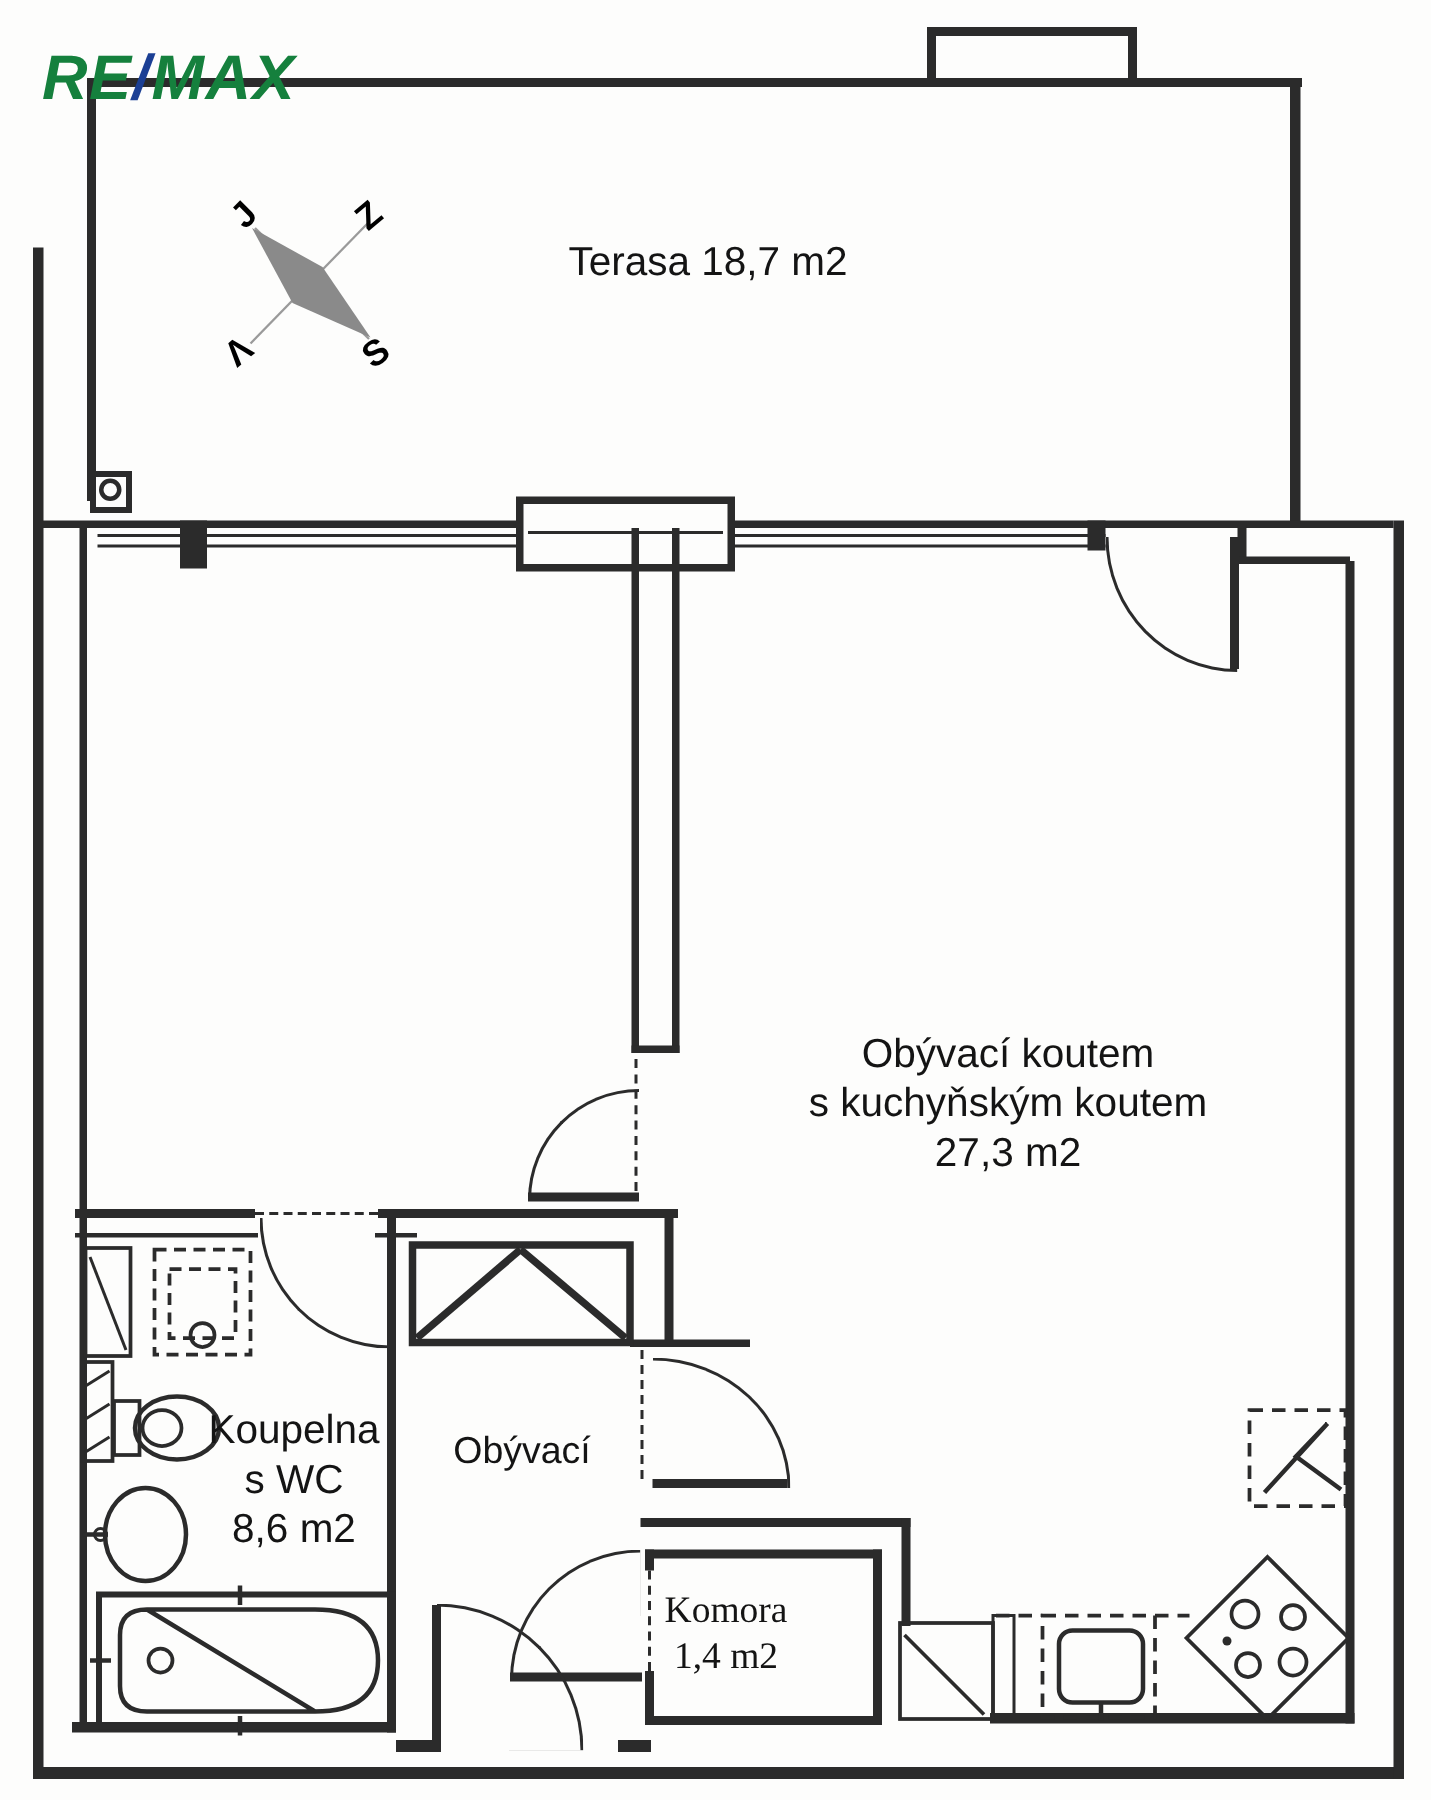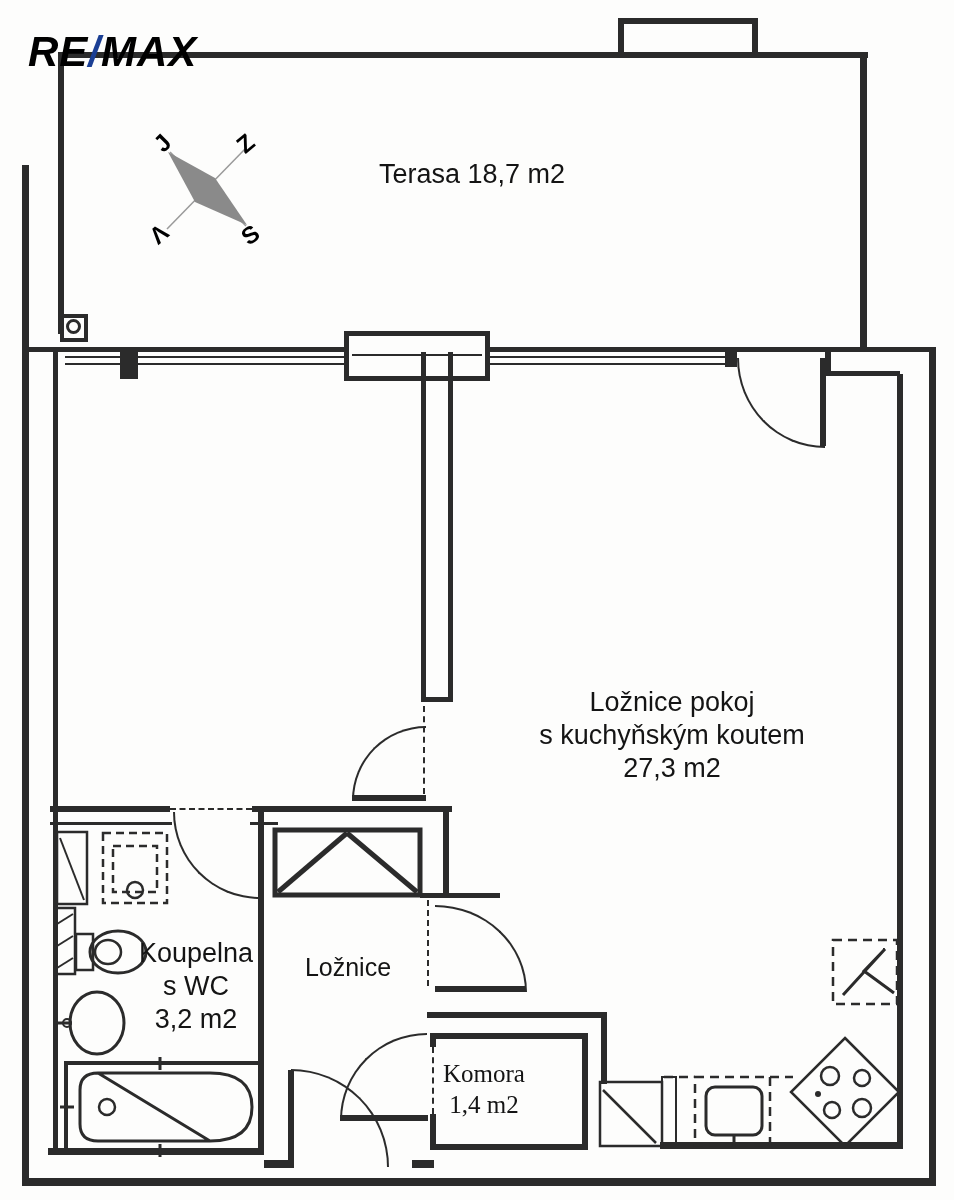--- a/index.html
+++ b/index.html
@@ -10,21 +10,21 @@
   .dashv{position:absolute;border-left:2px dashed #2b2b2b;}
   .dashh{position:absolute;border-top:2px dashed #2b2b2b;}
   .arc{position:absolute;}
   .arc.bl{border-left:2px solid #2b2b2b;border-bottom:2px solid #2b2b2b;border-bottom-left-radius:100% 100%;}
   .arc.tl{border-left:2px solid #2b2b2b;border-top:2px solid #2b2b2b;border-top-left-radius:100% 100%;}
   .arc.tr{border-top:2px solid #2b2b2b;border-right:2px solid #2b2b2b;border-top-right-radius:100% 100%;}
   .roomlabel{position:absolute;text-align:center;font-size:27px;line-height:33px;white-space:nowrap;}
   .roomlabel.small{font-size:25px;line-height:31px;}
   #logo{position:absolute;left:28px;top:28px;font-size:42px;font-weight:bold;font-style:italic;
         letter-spacing:1px;white-space:nowrap;}
-  #logo .red{color:#000000;} #logo .blue{color:#1b3f94;}
+  #logo .red{color:#15803d;} #logo .blue{color:#1b3f94;}
   svg{position:absolute;left:0;top:0;}
   .whitebox{position:absolute;background:#fdfdfc;}
 </style>
 </head>
 <body>
 
 <div id="plan">
 
   <div class="wall" style="left:62px;top:52px;width:806px;height:6px;"></div>
   <div class="wall" style="left:58px;top:52px;width:6px;height:282px;"></div>
@@ -176,30 +176,30 @@
       <line x1="603" y1="1090" x2="656" y2="1143" stroke-width="2.5"></line>
     </g>
   </svg>
 
   <div id="logo"><span class="red">RE</span><span class="blue">/</span><span class="red">MAX</span></div>
 
   <div class="roomlabel" style="left:312px;top:158px;width:320px;">
     <span>Terasa 18,7 m2</span>
   </div>
   <div class="roomlabel" style="left:492px;top:686px;width:360px;">
-    <div>Ložnice pokoj</div>
+    <div>Obývací koutem</div>
     <div>s kuchyňským koutem</div>
     <div>27,3 m2</div>
   </div>
   <div class="roomlabel" style="left:96px;top:937px;width:200px;">
     <div>Koupelna</div>
     <div>s WC</div>
-    <div>3,2 m2</div>
+    <div>8,6 m2</div>
   </div>
   <div class="roomlabel small" style="left:268px;top:952px;width:160px;">
-    <div>Ložnice</div>
+    <div>Obývací</div>
   </div>
   <div class="roomlabel small" style="left:404px;top:1058px;width:160px;font-family:Liberation Serif, serif;">
     <div>Komora</div>
     <div>1,4 m2</div>
   </div>
 
 </div>
 
 </body></html>

